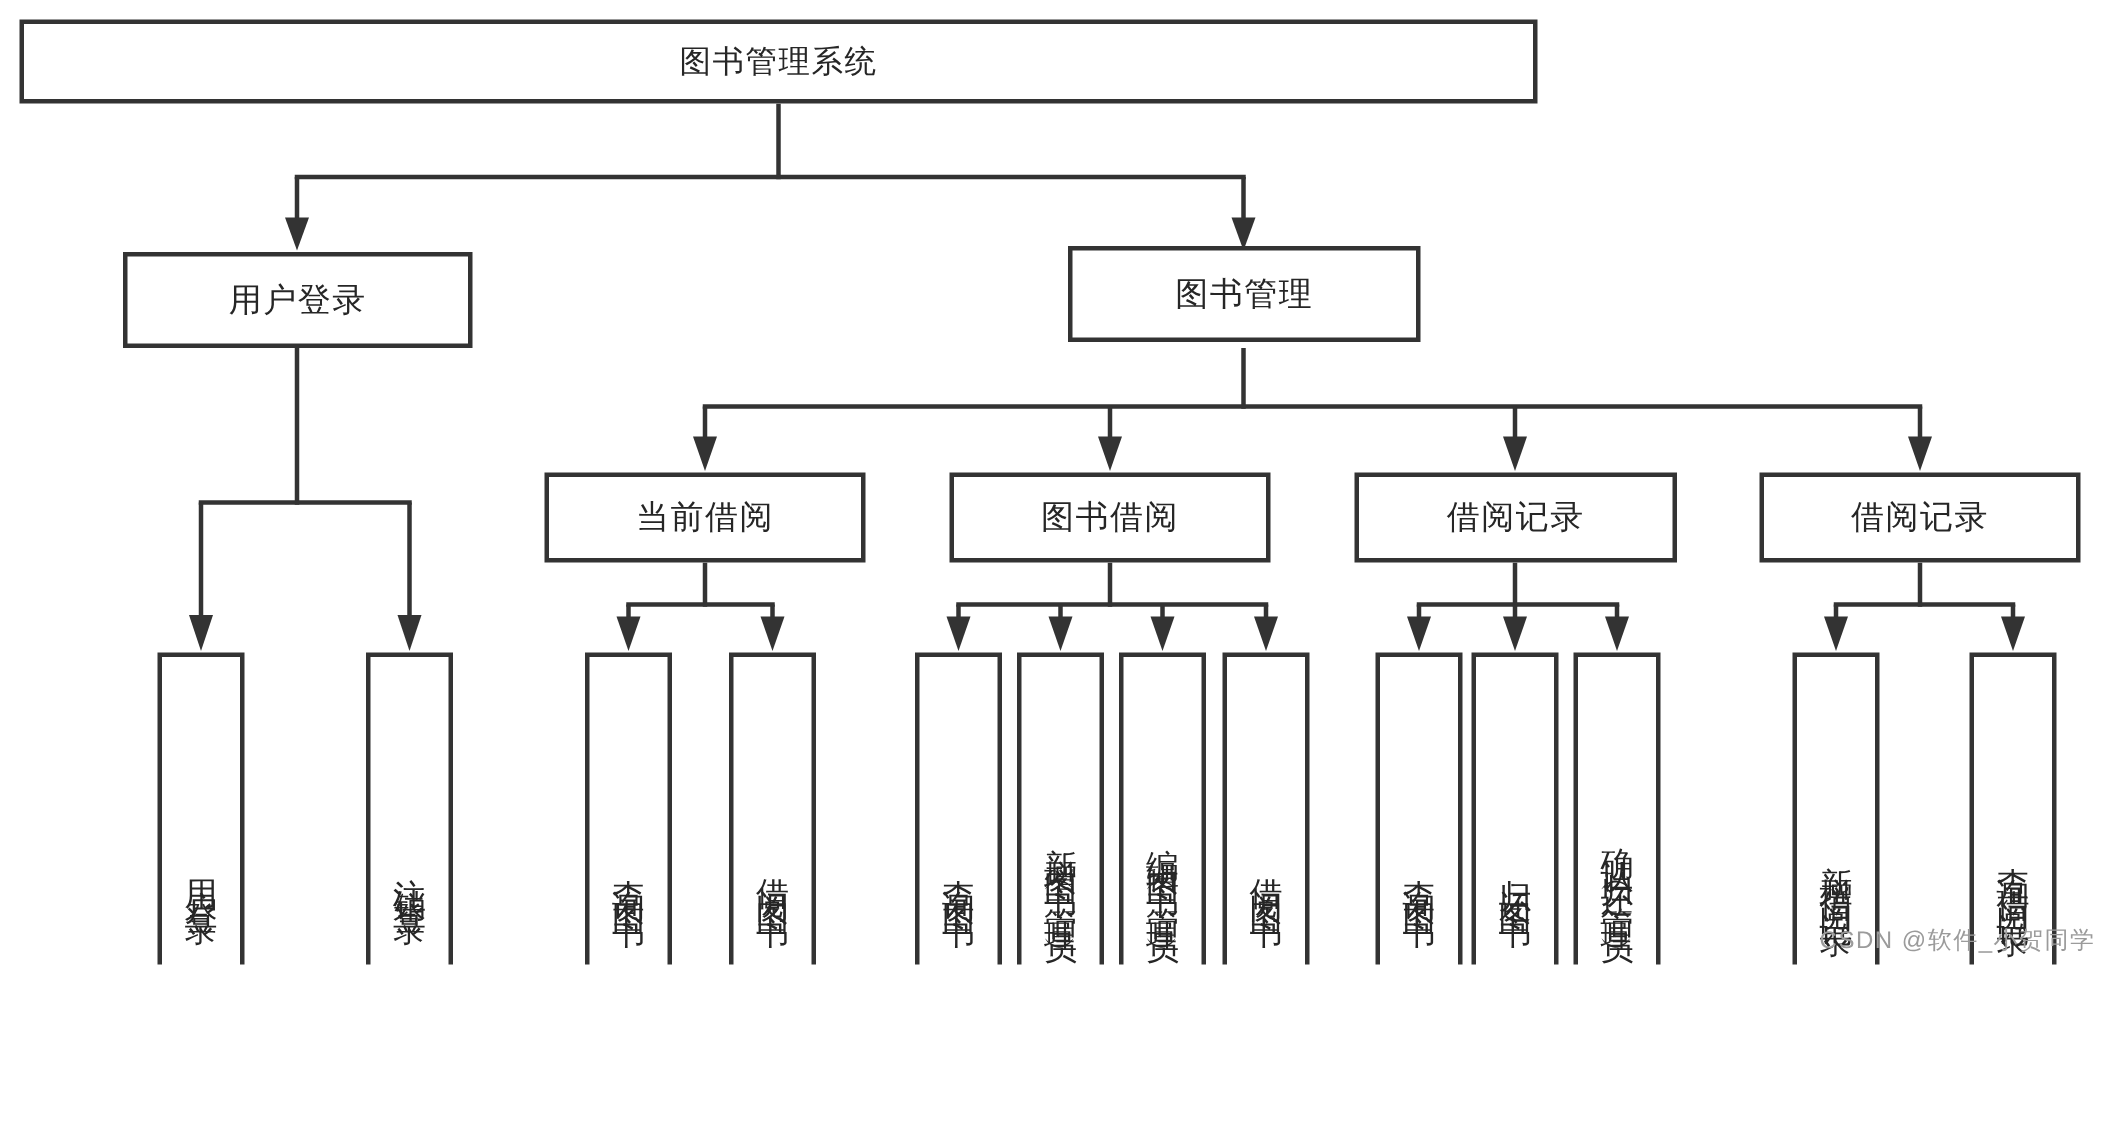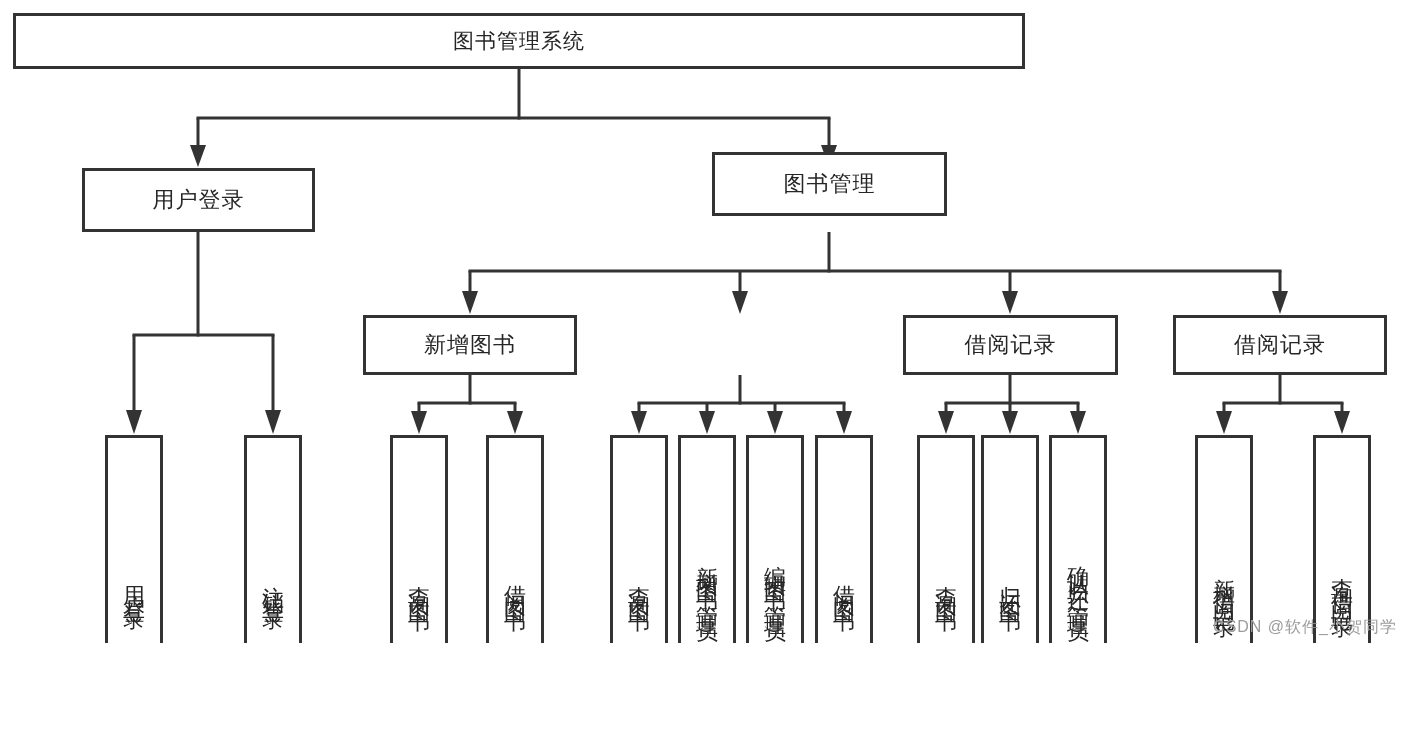--- a/index.html
+++ b/index.html
@@ -145,26 +145,29 @@
     <polygon points="1334,411 1350,411 1342,434"></polygon>
   </svg>
 
   <div class="box root-box" style="left:13px; top:13px; width:1012px; height:56px;">
     <span class="hlabel">图书管理系统</span>
   </div>
 
   <div class="box" style="left:82px; top:168px; width:233px; height:64px;">
     <span class="hlabel">用户登录</span>
   </div>
-  <div class="box" style="left:712px; top:152px; width:235px; height:64px;">
+  <div class="box" style="left:712px; top:164px; width:235px; height:64px;">
     <span class="hlabel">图书管理</span>
   </div>
 
   <div class="box" style="left:363px; top:315px; width:214px; height:60px;">
-    <span class="hlabel">新增图书</span>
+    <span class="hlabel">当前借阅</span>
+  </div>
+  <div class="box" style="left:633px; top:315px; width:214px; height:60px;">
+    <span class="hlabel">图书借阅</span>
   </div>
   <div class="box" style="left:903px; top:315px; width:215px; height:60px;">
     <span class="hlabel">借阅记录</span>
   </div>
   <div class="box" style="left:1173px; top:315px; width:214px; height:60px;">
     <span class="hlabel">借阅记录</span>
   </div>
 
   <div class="box leaf" style="left:105px;">
     <span class="vtext">用户登录</span>

